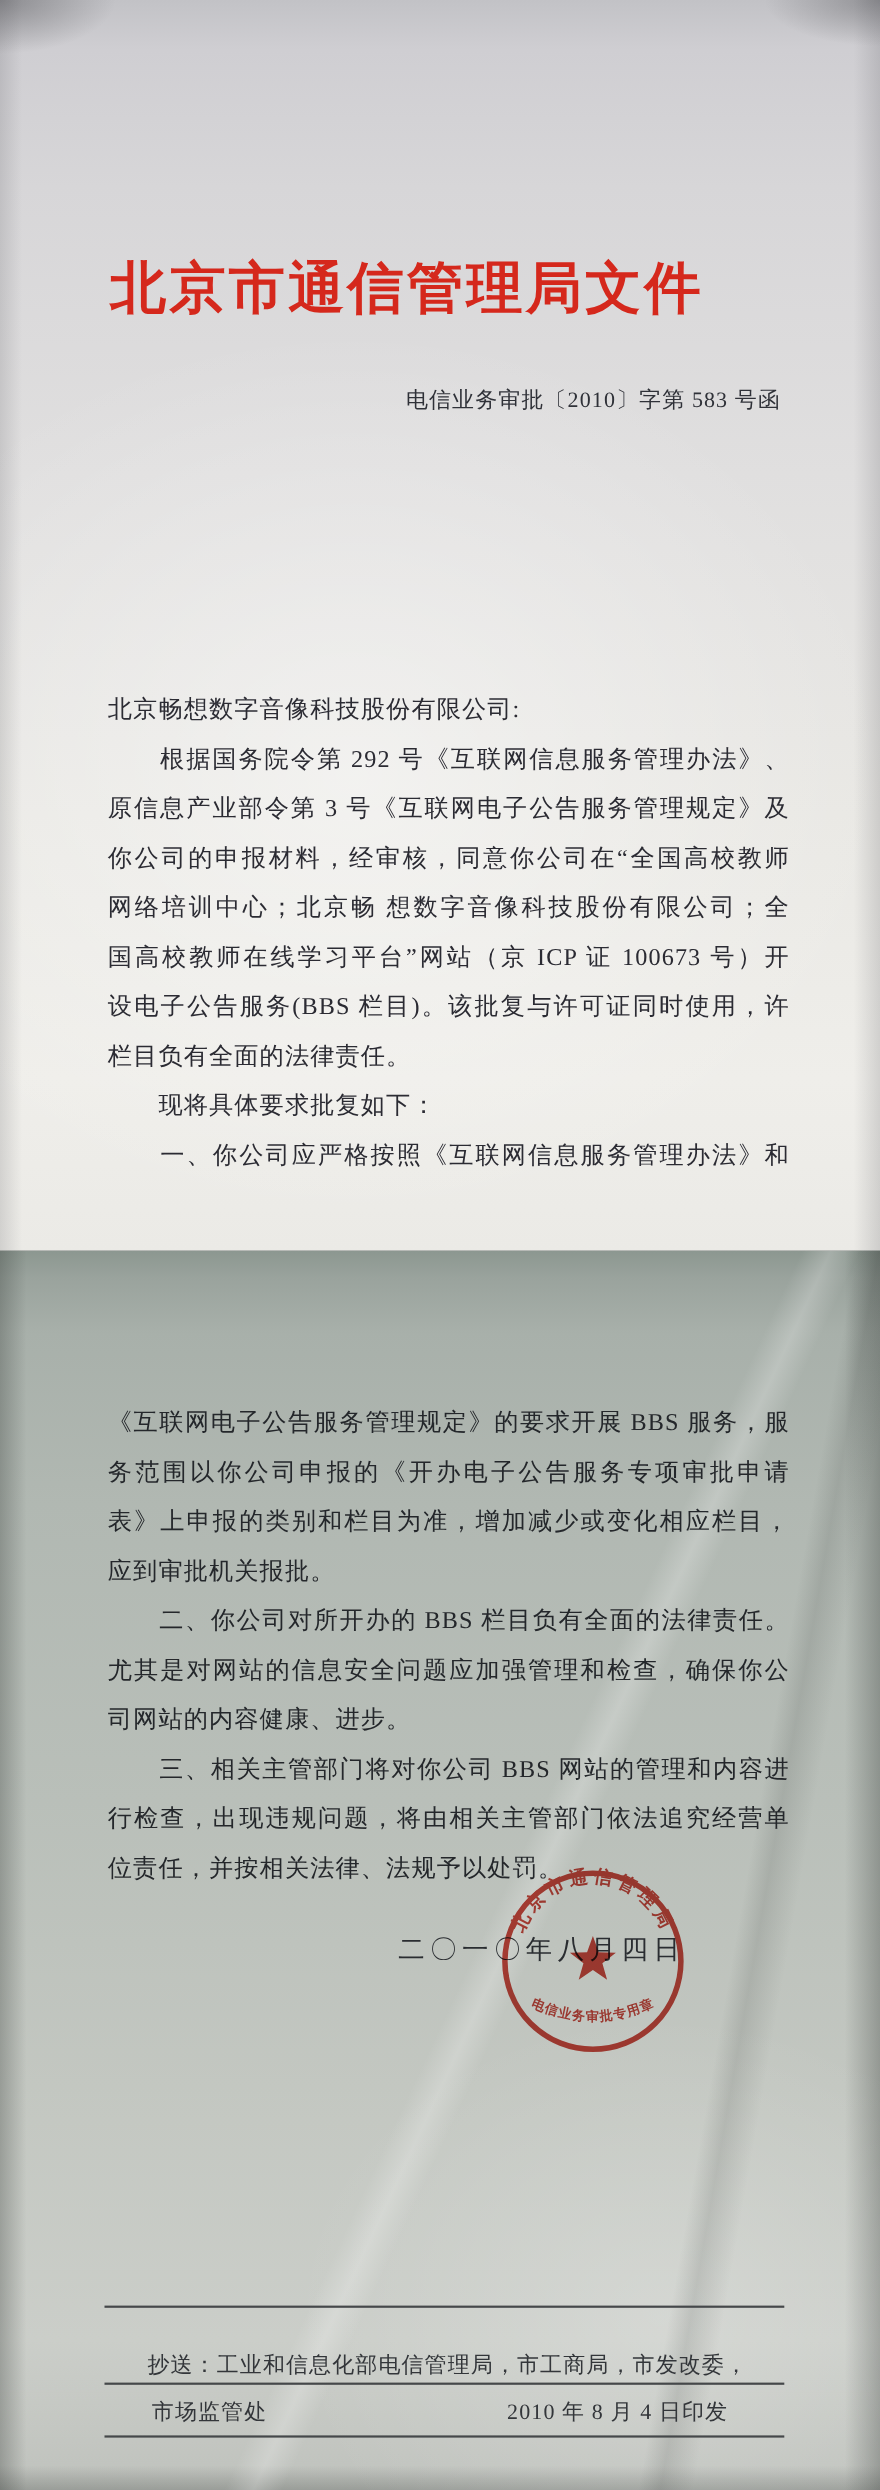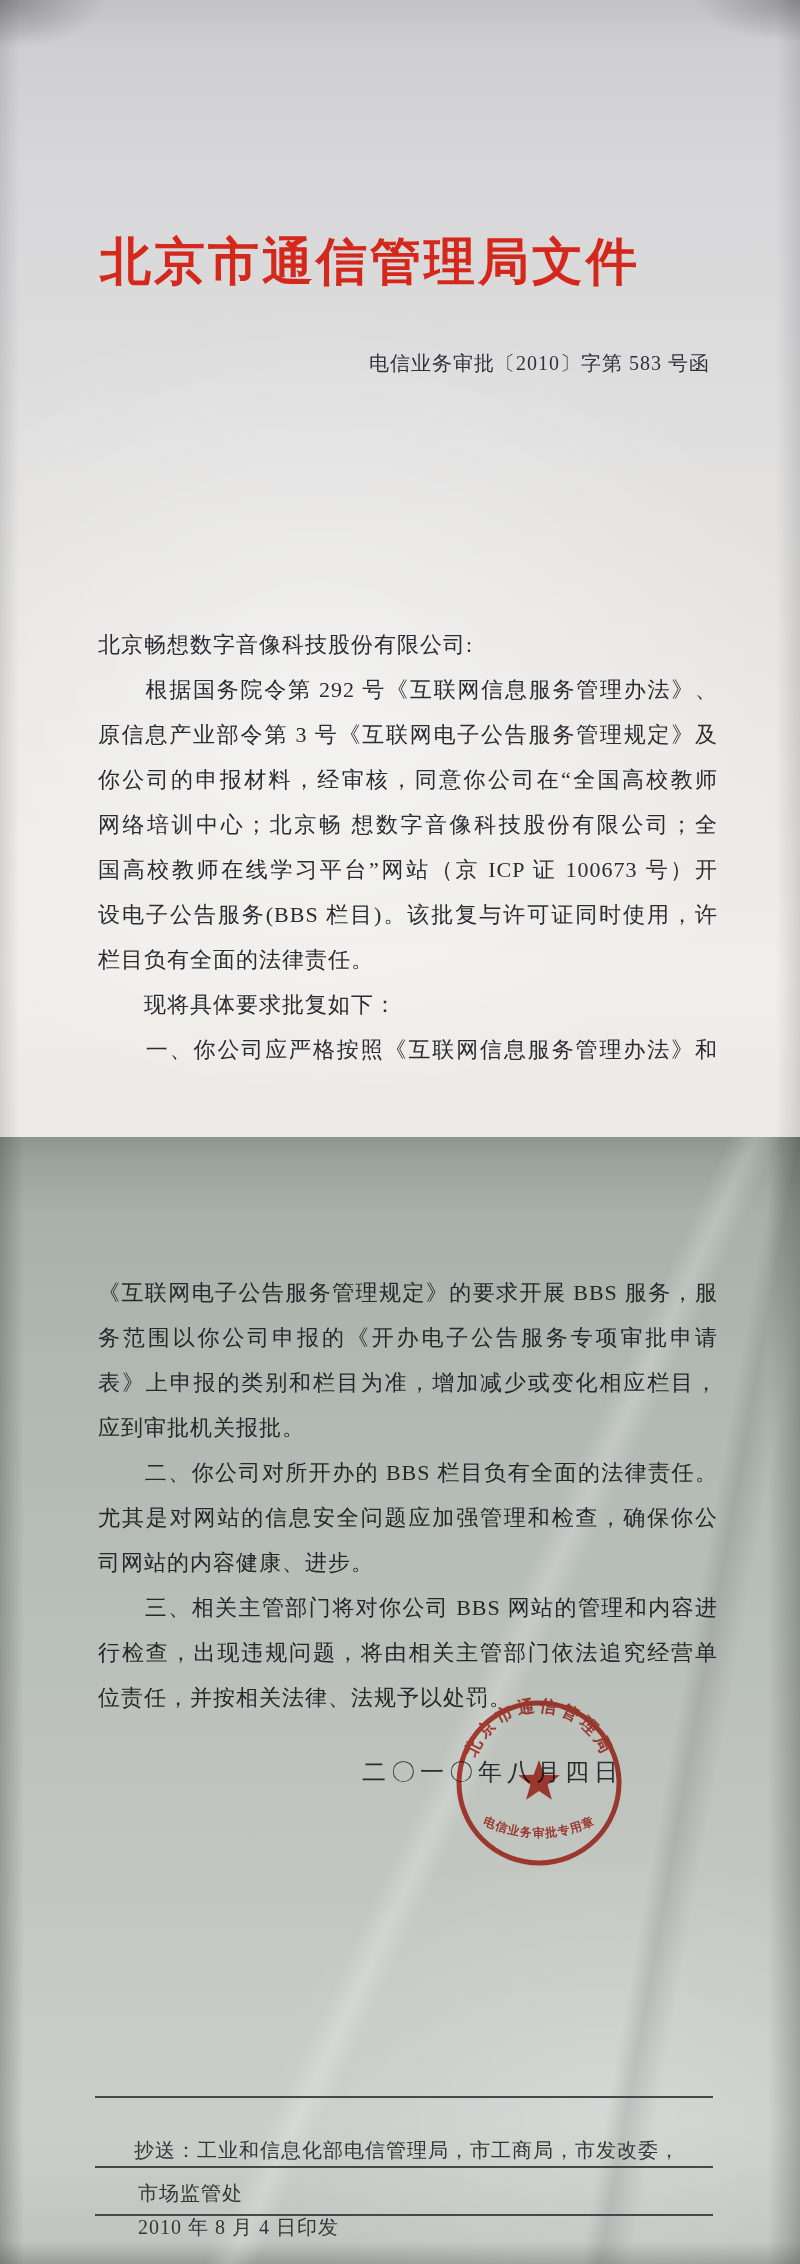--- a/index.html
+++ b/index.html
@@ -62,21 +62,21 @@
   .cc1{
     position:absolute;left:134px;top:2104px;width:580px;font-size:20px;
     color:#33363a;letter-spacing:1px;white-space:nowrap;line-height:32px;margin-top:30px;
   }
   .cc2{
     position:absolute;left:196px;top:2136px;width:520px;font-size:20px;
     color:#33363a;letter-spacing:1px;white-space:nowrap;line-height:32px;
   }
   .issuer-row{
     position:absolute;left:138px;top:2176px;width:524px;height:34px;line-height:34px;
-    display:flex;justify-content:space-between;font-size:20px;color:#33363a;letter-spacing:1px;flex-direction:column;
+    display:flex;justify-content:space-between;font-size:20px;color:#33363a;letter-spacing:1px;
   }
 </style>
 </head>
 <body>
 
 <div class="photo">
 
   <section class="page page1">
     <h1 class="red-title">北京市通信管理局文件</h1>
 

